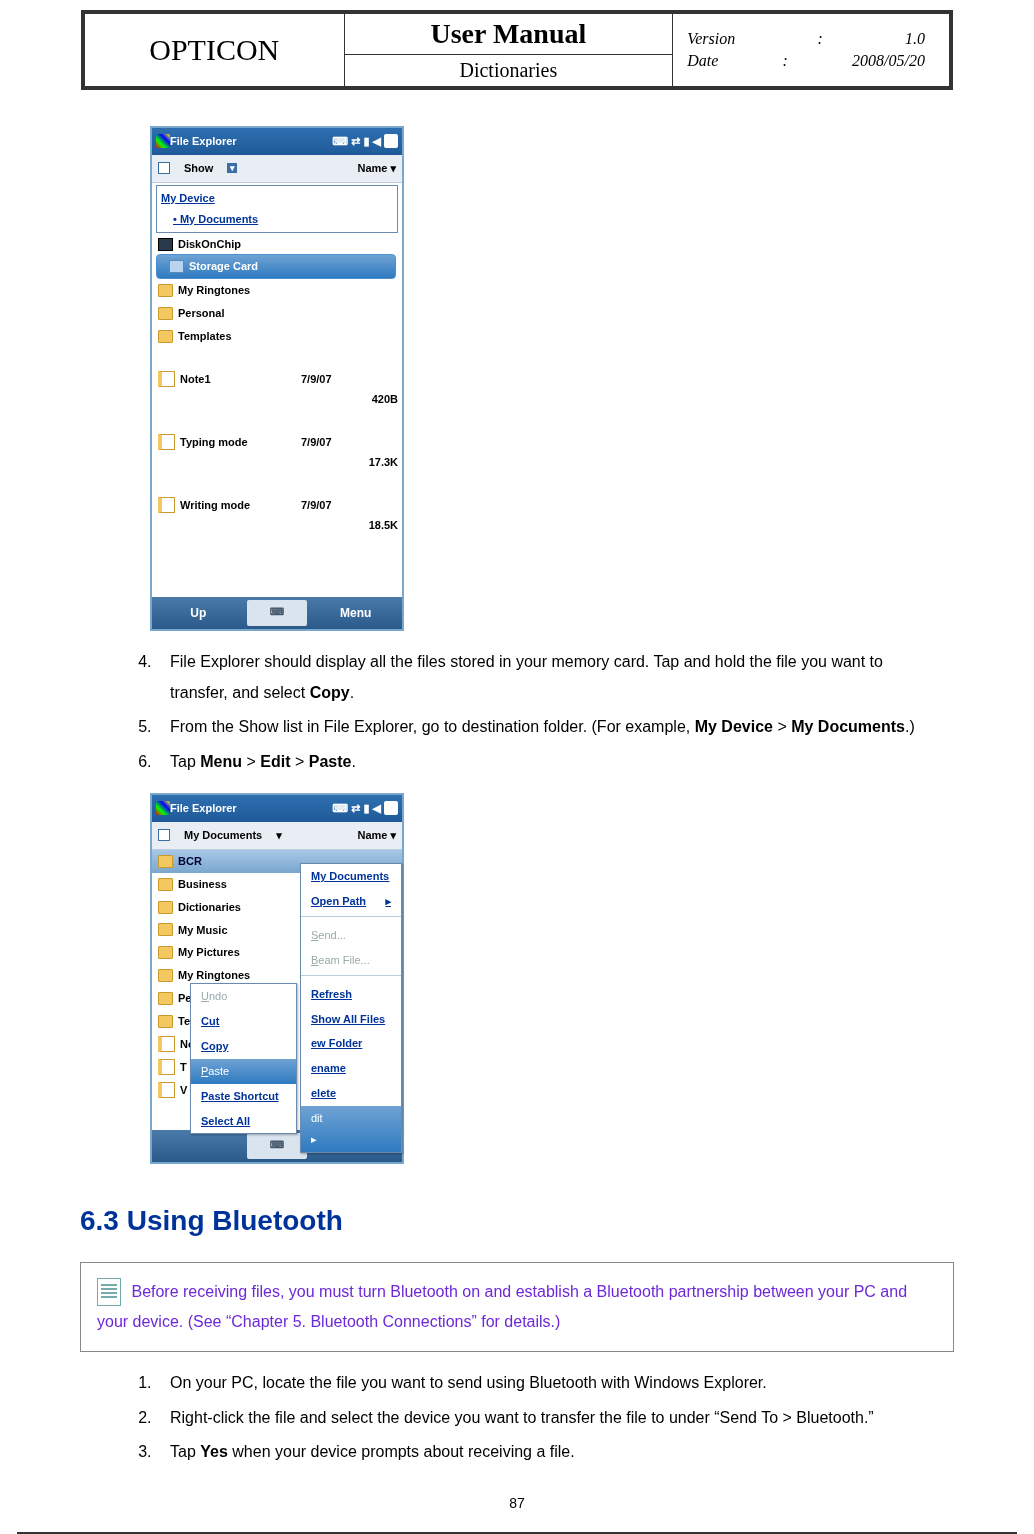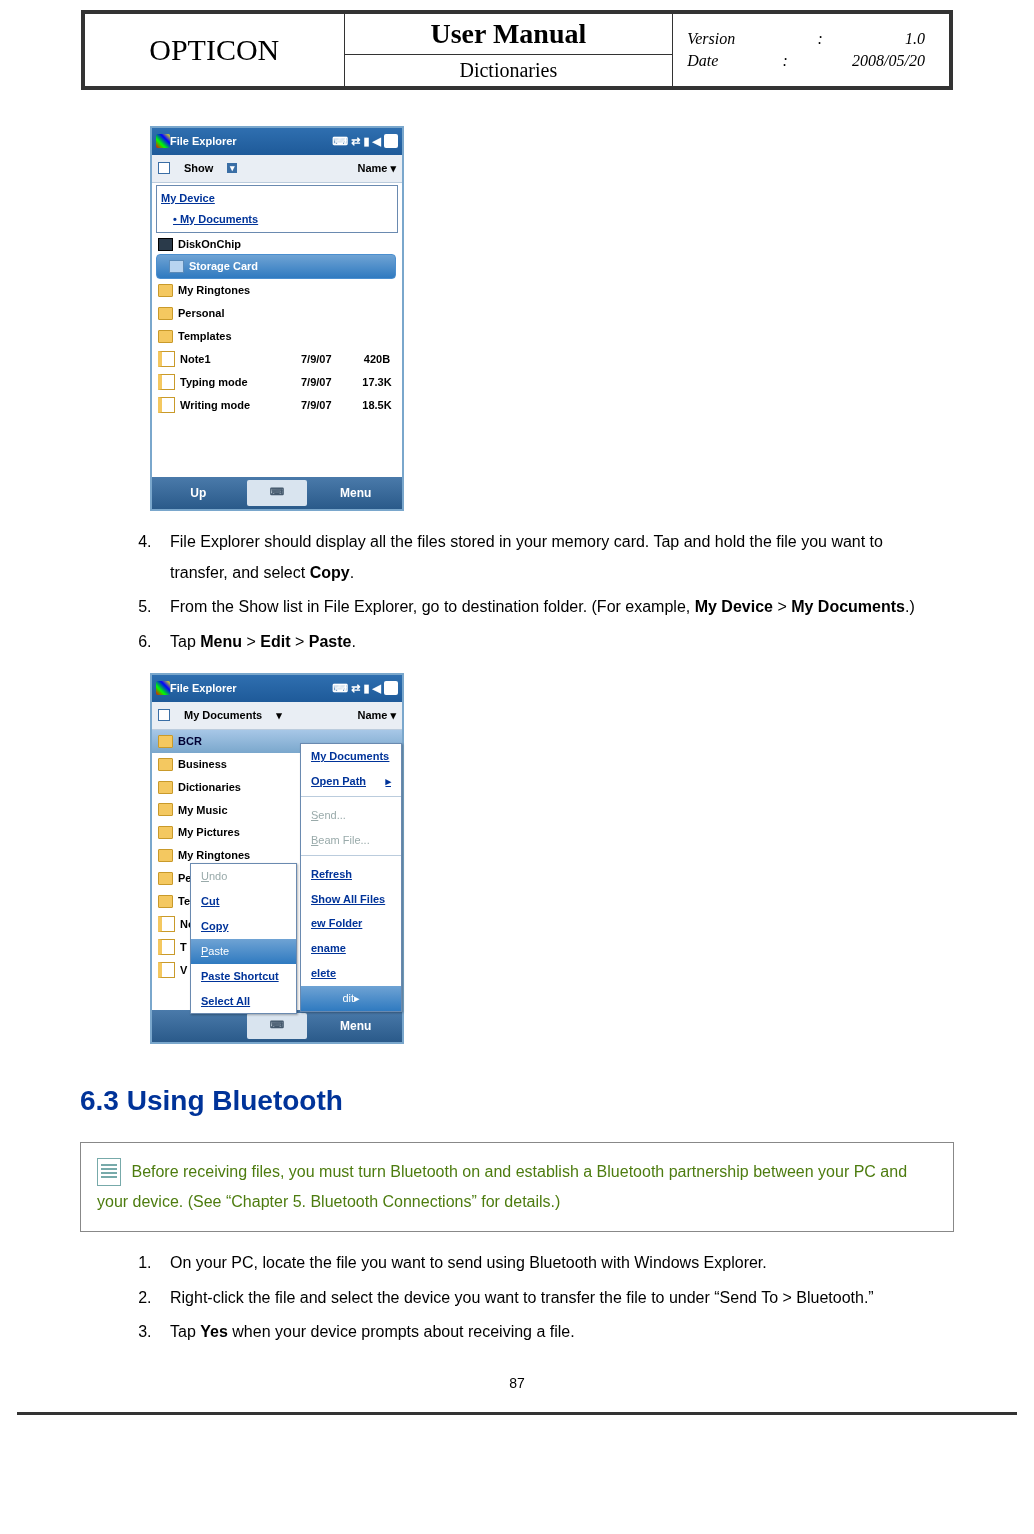--- a/index.html
+++ b/index.html
@@ -58,21 +58,21 @@
     font-weight:bold; font-size:11px;
   }
   .wm-show-btn { display:flex; align-items:center; gap:14px; }
   .wm-show-btn .sq { width:10px; height:10px; background:#fff; border:1px solid #3a6ea5; display:inline-block;}
   .wm-show-btn .dd { width:10px; height:10px; background:#3a6ea5; color:#fff; font-size:9px; display:flex; align-items:center; justify-content:center;}
   .file-list { padding: 0; }
   .file-row { display:flex; align-items:center; padding:1px 4px 1px 6px; gap:5px; }
   .file-row.sel { background: linear-gradient(#6fa3d4,#2f7ac0); color:#fff; border:1px solid #4b8fcf; margin: -1px 6px 0 4px; border-radius:4px;padding-left:12px;}
   .file-row .nm { flex:1; white-space:nowrap; overflow:hidden; }
   .file-row .dt { width:50px; text-align:left; font-weight:bold;}
-  .file-row .sz { width:42px; text-align:center; font-weight:bold;}
+  .file-row .sz { width:42px; text-align:right; font-weight:bold;margin-top:40px;}
   .folder-icon { width:13px; height:11px; background:#f4c860; border:1px solid #c99a2a; border-radius:1px; display:inline-block;}
   .note-icon { width:12px; height:14px; background:#fff; border:1px solid #c99a2a; border-left:4px solid #f4c860; display:inline-block;}
   .chip-icon { width:13px; height:11px; background:#2a3a4a; border:1px solid #000; display:inline-block;}
   .card-icon { width:13px; height:11px; background:#b8d4f0; border:1px solid #5a8ab8; display:inline-block;}
   .indented { padding-left:12px;}
   .linkish { color:#003399; text-decoration:underline; font-weight:bold;}
   .wm-gap { height: 60px; }
   .wm-bottombar {
     display:flex; background:linear-gradient(#4a7aaa,#2a5a8a); color:#fff;
     font-weight:bold; font-size:12px;
@@ -81,27 +81,27 @@
   .wm-bottombar .kbd { background:#d9e4ef; color:#44586c; margin:3px 2px; border-radius:2px; font-size:10px; padding:2px 0;}
   .context-menu {
     position:absolute; background:#fff; border:1px solid #6a8ab0;
     font-size:11px; box-shadow:1px 1px 2px rgba(0,0,0,.3);
     font-family: Tahoma, sans-serif;
   }
   .context-menu div { padding:2px 10px; white-space:nowrap;}
   .context-menu .disabled { color:#9aa; }
   .context-menu .sel { background:linear-gradient(#6fa3d4,#2f7ac0); color:#fff;}
   .u { text-decoration: underline; }
-  .menu-sel-row { background: linear-gradient(#6fa3d4,#2f7ac0); color:#fff; padding:2px 6px; display:flex; justify-content:center;}
+  .menu-sel-row { background: linear-gradient(#6fa3d4,#2f7ac0); color:#fff; padding:2px 6px; display:flex; justify-content:center;flex-direction:column;}
   .file-row.hl { background: linear-gradient(#a7c7e7,#7aa7cc); color:#003; }
   ol.steps { list-style: decimal; padding-left: 60px; margin:16px;}
   ol.steps > li { padding-left: 14px; margin-bottom: 4px; }
   .section-heading { color:#003399; font-weight:bold; font-size:28px; margin:30px 0 14px 0;}
   .note-box {
-    border:1px solid #888; padding:14px 16px 14px 16px; color:#4d7c0f;
+    border:1px solid #888; padding:14px 16px 14px 16px; color:#6d28d9;
     font-size:16px; line-height:1.9; margin-bottom:10px;
   }
   .note-icon-lg {
     display:inline-block; width:22px; height:26px; vertical-align:middle;
     background:#fff; border:1px solid #7aa; position:relative; margin-right:6px;
   }
   .note-icon-lg::before { content:""; position:absolute; left:3px; right:3px; top:5px; height:2px; background:#7aa; box-shadow:0 4px 0 #7aa, 0 8px 0 #7aa, 0 12px 0 #7aa;}
   .page-num { text-align:center; font-size:14px; padding:6px 0;}
   .bottom-rule { border-top:3px solid #333; width:1000px; margin:0 auto;}
   b { font-weight:bold;}

